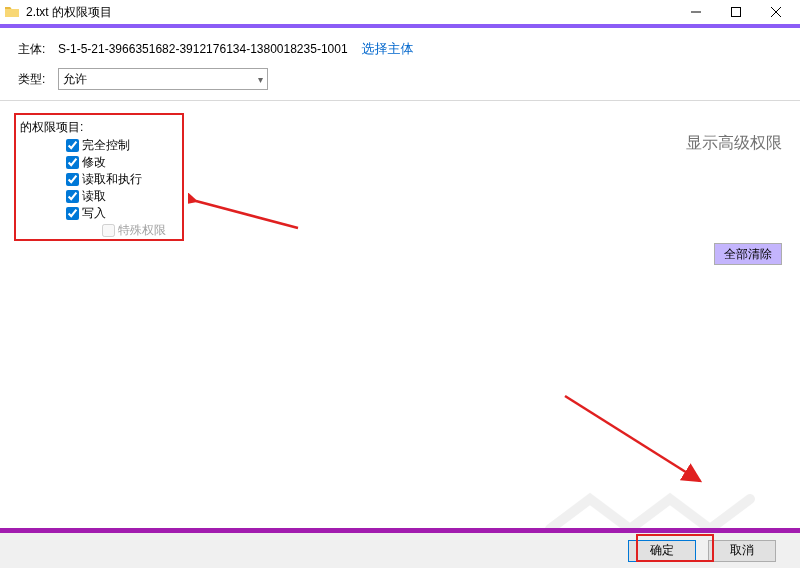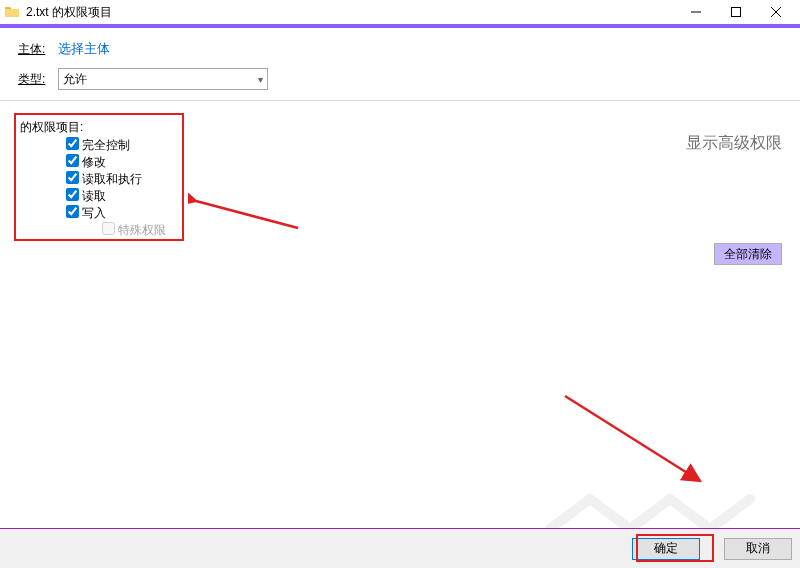--- a/index.html
+++ b/index.html
@@ -8,43 +8,43 @@
   .titlebar { height: 28px; display: flex; align-items: center; padding: 0 4px; border-bottom: 4px solid #8b5cf6; background: #fff; }
   .titlebar .icon { width: 16px; height: 16px; margin-right: 6px; display: flex; align-items: center; justify-content: center; }
   .titlebar .title { flex: 1; font-size: 12px; }
   .win-controls { display: flex; }
   .win-btn { width: 40px; height: 26px; display: flex; align-items: center; justify-content: center; background: transparent; border: none; }
   .win-btn svg { width: 10px; height: 10px; }
   
   .header-block { padding: 12px 18px 10px 18px; border-bottom: 1px solid #d9d9d9; }
   .row { display: flex; align-items: center; margin-bottom: 10px; }
   .row:last-child { margin-bottom: 0; }
-  .row-label { width: 40px; font-size: 12px; text-decoration: underline; }
+  .row-label { width: 40px; font-size: 12px; }
   .sid-text { font-size: 12px; margin-right: 14px; }
   .link { color: #0066cc; font-size: 13px; cursor: pointer; }
   .type-select { width: 210px; height: 22px; border: 1px solid #a6a6a6; background: #fff; font-size: 12px; padding: 0 4px; display: flex; align-items: center; justify-content: space-between; }
   .type-select .chev { font-size: 10px; color: #666; }
   
   .main-area { position: relative; padding: 38px 18px 12px 18px; height: 478px; }
   
   .perm-box { position: absolute; top: 12px; left: 14px; border: 2px solid #e02020; width: 170px; height: 128px; pointer-events: none; }
   
   .perm-title { position: absolute; top: 18px; left: 20px; font-size: 12px; }
   .perm-list { position: absolute; top: 36px; left: 66px; }
-  .perm-item { display: flex; align-items: flex-start; height: 17px; font-size: 12px; }
+  .perm-item { display: flex; align-items: center; height: 17px; font-size: 12px; }
   .perm-item input[type="checkbox"] { width: 13px; height: 13px; margin-right: 3px; accent-color: #0078d7; }
   .perm-item.disabled { color: #a0a0a0; padding-left: 36px; }
   .perm-item.disabled input[type="checkbox"] { accent-color: #ccc; }
   
   .adv-link { position: absolute; top: 32px; right: 18px; color: #737373; font-size: 16px; cursor: pointer; }
   .clear-btn { position: absolute; top: 142px; right: 18px; width: 68px; height: 22px; background: #c4b5fd; border: 1px solid #adadad; font-size: 12px; display: flex; align-items: center; justify-content: center; cursor: pointer; }
   
   .arrow { position: absolute; pointer-events: none; }
   
-  .footer { position: absolute; bottom: 0; left: 0; right: 0; height: 40px; border-top: 1px solid #a21caf; display: flex; align-items: center; justify-content: flex-end; padding-right: 8px; gap: 24px; background: #f0f0f0; }
+  .footer { position: absolute; bottom: 0; left: 0; right: 0; height: 40px; border-top: 5px solid #a21caf; display: flex; align-items: center; justify-content: flex-end; padding-right: 24px; gap: 12px; background: #f0f0f0; }
   .dlg-btn { width: 68px; height: 22px; background: #e1e1e1; border: 1px solid #adadad; font-size: 12px; display: flex; align-items: center; justify-content: center; cursor: pointer; }
   .dlg-btn.primary { border: 1px solid #0078d7; }
   
   .ok-highlight { position: absolute; bottom: 6px; right: 86px; width: 78px; height: 28px; border: 2px solid #e02020; pointer-events: none; }
   
   .watermark { position: absolute; right: 40px; bottom: 32px; opacity: 0.12; pointer-events: none; }
   .watermark svg { width: 220px; height: 60px; }
 </style>
 </head>
 <body>
@@ -72,20 +72,21 @@
         <svg viewBox="0 0 10 10">
           <path d="M0 0l10 10M10 0L0 10" stroke="#000" stroke-width="1"></path>
         </svg>
       </button>
   </div>
 </div>
 
 <div class="header-block">
   <div class="row">
     <span class="row-label">主体:</span>
+    <span class="sid-text">S-1-5-21-3966351682-3912176134-1380018235-1001</span>
     <span class="link">选择主体</span>
   </div>
   <div class="row">
     <span class="row-label">类型:</span>
     <div class="type-select">
       <span>允许</span>
       <span class="chev">▾</span>
     </div>
   </div>
 </div>

